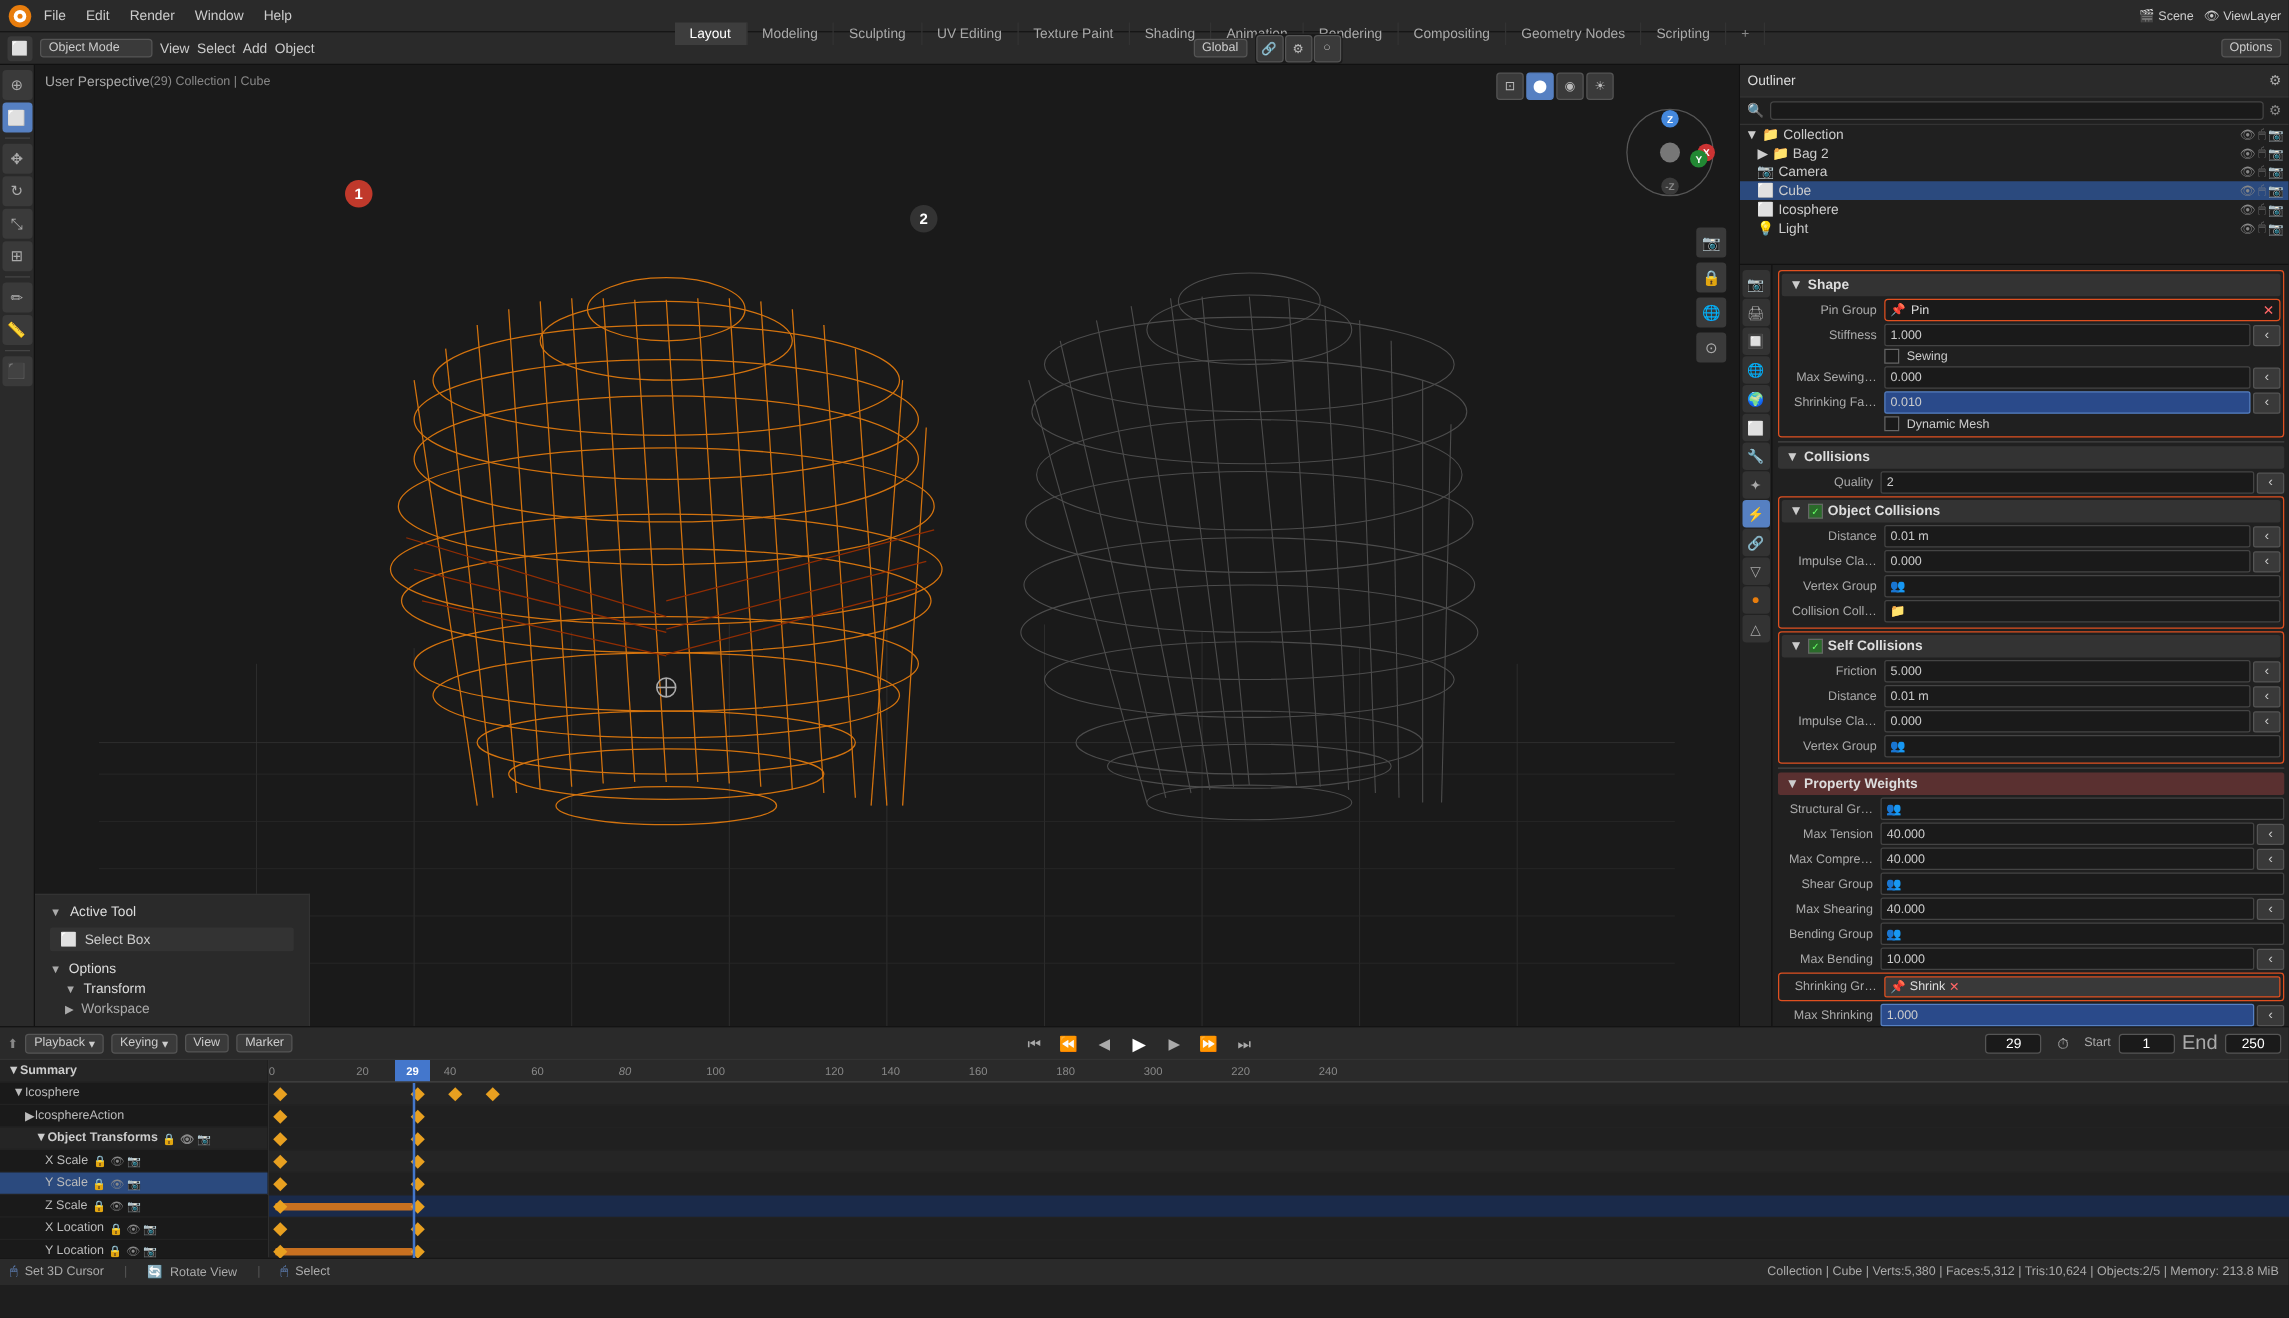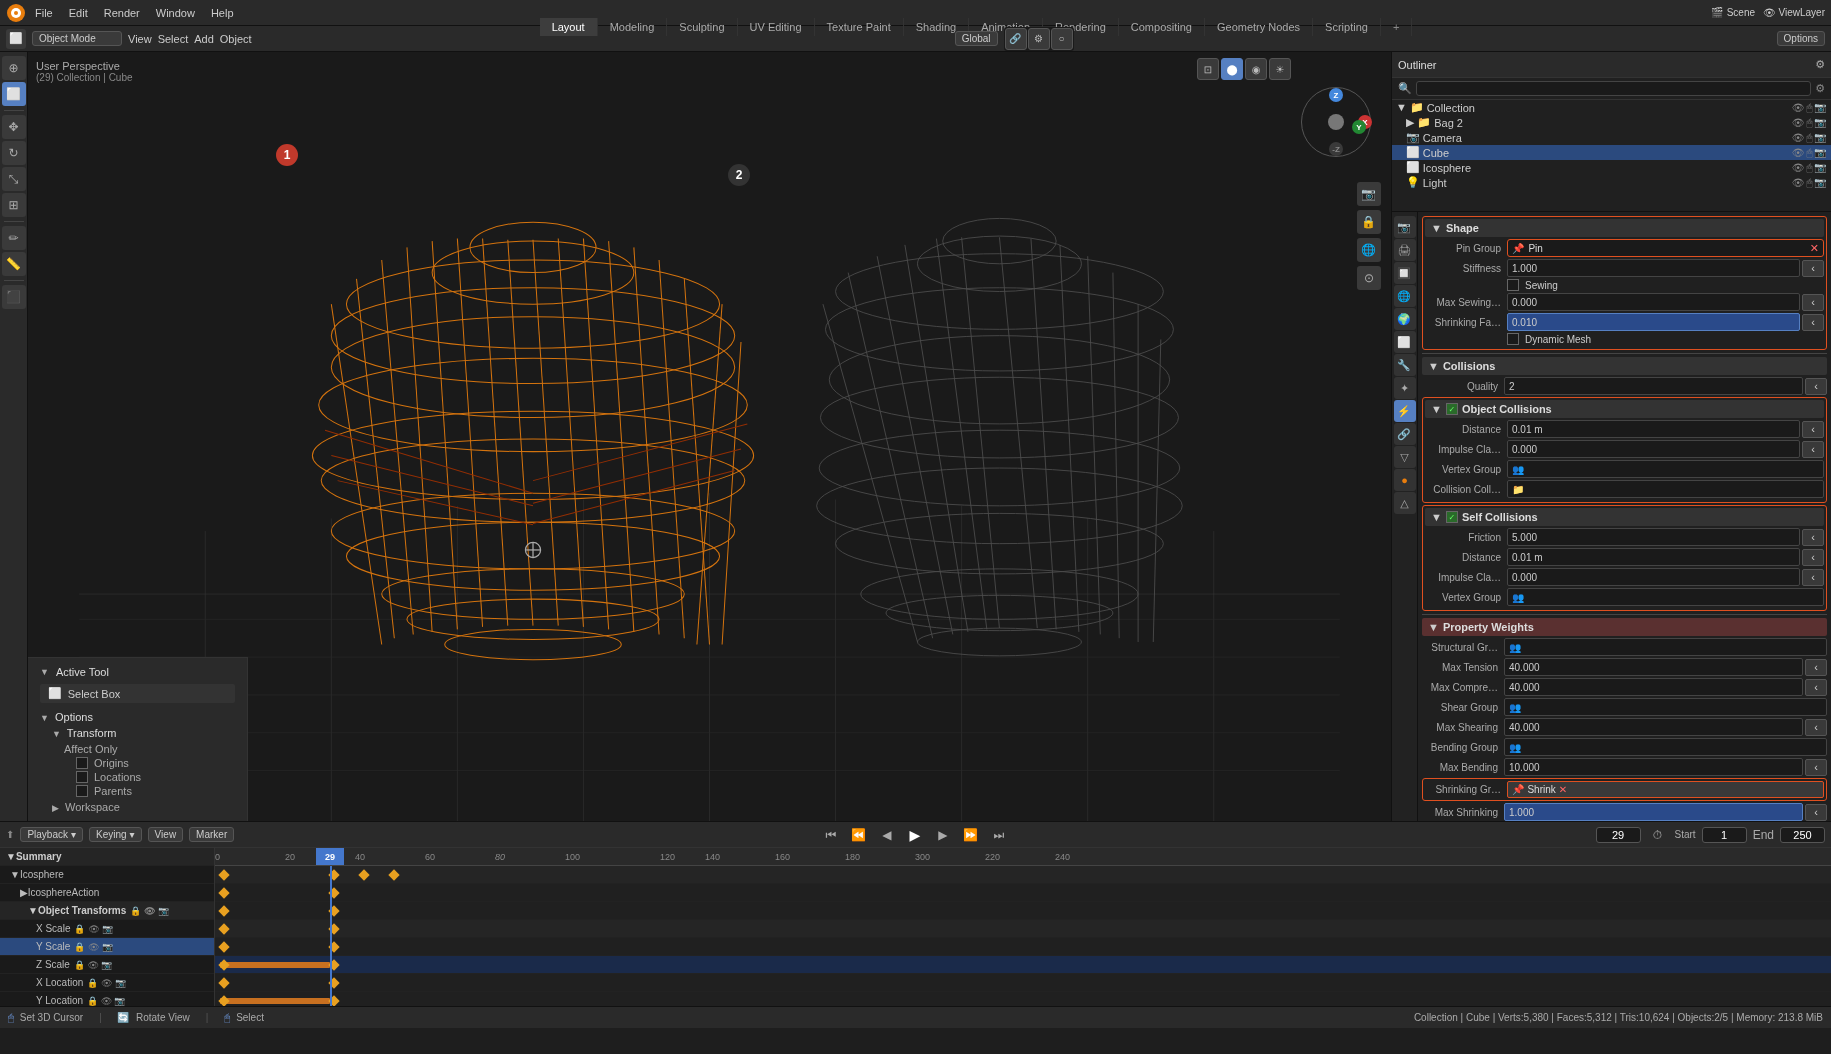--- a/index.html
+++ b/index.html
@@ -193,21 +193,21 @@
     <div class="separator"></div>
     <div class="tool-btn">✏</div>
     <div class="tool-btn">📏</div>
     <div class="separator"></div>
     <div class="tool-btn">⬛</div>
   </div>
 
   <div class="viewport-area">
 
     <div class="viewport-header">
-      <div style="display:flex; flex-direction:column;">
+      <div style="display:flex; flex-direction:row;">
         <span style="color:#aaa; font-size:11px;">User Perspective</span>
         <span style="color:#888; font-size:10px;">(29) Collection | Cube</span>
       </div>
     </div>
 
     <div class="viewport-num-badge badge-red" style="position:absolute; top:92px; left:248px; z-index:10;">1</div>
     <div class="viewport-num-badge badge-dark" style="position:absolute; top:112px; left:700px; z-index:10;">2</div>
 
     <div style="position:absolute; top:30px; right:15px; z-index:10; width:80px; height:80px;">
       <div class="gizmo-circle" style="width:70px;height:70px;border-radius:50%;border:1px solid #555;position:relative;margin:5px;">
@@ -341,39 +341,20 @@
       </div>
       <div style="font-size:11px; color:#ddd; margin-bottom:4px;">
         <span class="collapse-arrow">▼</span>
         <span>Options</span>
       </div>
       <div style="padding-left:12px;">
         <div style="font-size:11px; color:#ddd; margin-bottom:4px;">
           <span class="collapse-arrow">▼</span>
           <span>Transform</span>
         </div>
-        <div style="padding-left:12px; margin-bottom:4px;">
-          <div style="display:flex; align-items:center; gap:6px; margin-bottom:2px;">
-            <span style="color:#aaa; font-size:11px;">Affect Only</span>
-          </div>
-          <div style="padding-left:12px;">
-            <div style="display:flex; align-items:center; gap:6px; margin-bottom:2px;">
-              <div style="width:12px;height:12px;border:1px solid #666;background:#1a1a1a;"></div>
-              <span style="color:#aaa; font-size:11px;">Origins</span>
-            </div>
-            <div style="display:flex; align-items:center; gap:6px; margin-bottom:2px;">
-              <div style="width:12px;height:12px;border:1px solid #666;background:#1a1a1a;"></div>
-              <span style="color:#aaa; font-size:11px;">Locations</span>
-            </div>
-            <div style="display:flex; align-items:center; gap:6px; margin-bottom:2px;">
-              <div style="width:12px;height:12px;border:1px solid #666;background:#1a1a1a;"></div>
-              <span style="color:#aaa; font-size:11px;">Parents</span>
-            </div>
-          </div>
-        </div>
         <div style="margin-top:4px;">
           <span class="collapse-arrow">▶</span>
           <span style="color:#aaa; font-size:11px;">Workspace</span>
         </div>
       </div>
     </div>
   </div>
 
   <div style="display:flex; flex-direction:column; width:440px;">
 
@@ -724,21 +705,21 @@
     <div class="tl-icon-btn" title="Step Forward">▶</div>
     <div class="tl-icon-btn" title="Next Keyframe">⏩</div>
     <div class="tl-icon-btn" title="Jump to End">⏭</div>
 
     <div style="flex:1;"></div>
 
     <input class="tl-frame" type="text" value="29" style="">
     <div style="width:22px;height:22px;display:flex;align-items:center;justify-content:center;color:#aaa;cursor:pointer;font-size:12px;">⏱</div>
     <span style="color:#aaa; font-size:10px;">Start</span>
     <input class="tl-frame" type="text" value="1" style="">
-    <span style="color:#aaa; font-size:12px;">End</span>
+    <span style="color:#aaa; font-size:16px;">End</span>
     <input class="tl-frame" type="text" value="250" style="">
   </div>
 
   <div style="display:flex; flex:1; overflow:hidden;">
 
     <div style="width:215px; background:#1a1a1a; border-right:1px solid #333; overflow-y:auto; flex-shrink:0;">
 
       <div class="tl-label section" style="background:#252525;">
         <span>▼ </span>
           <span style="font-size:10px;">Summary</span>

